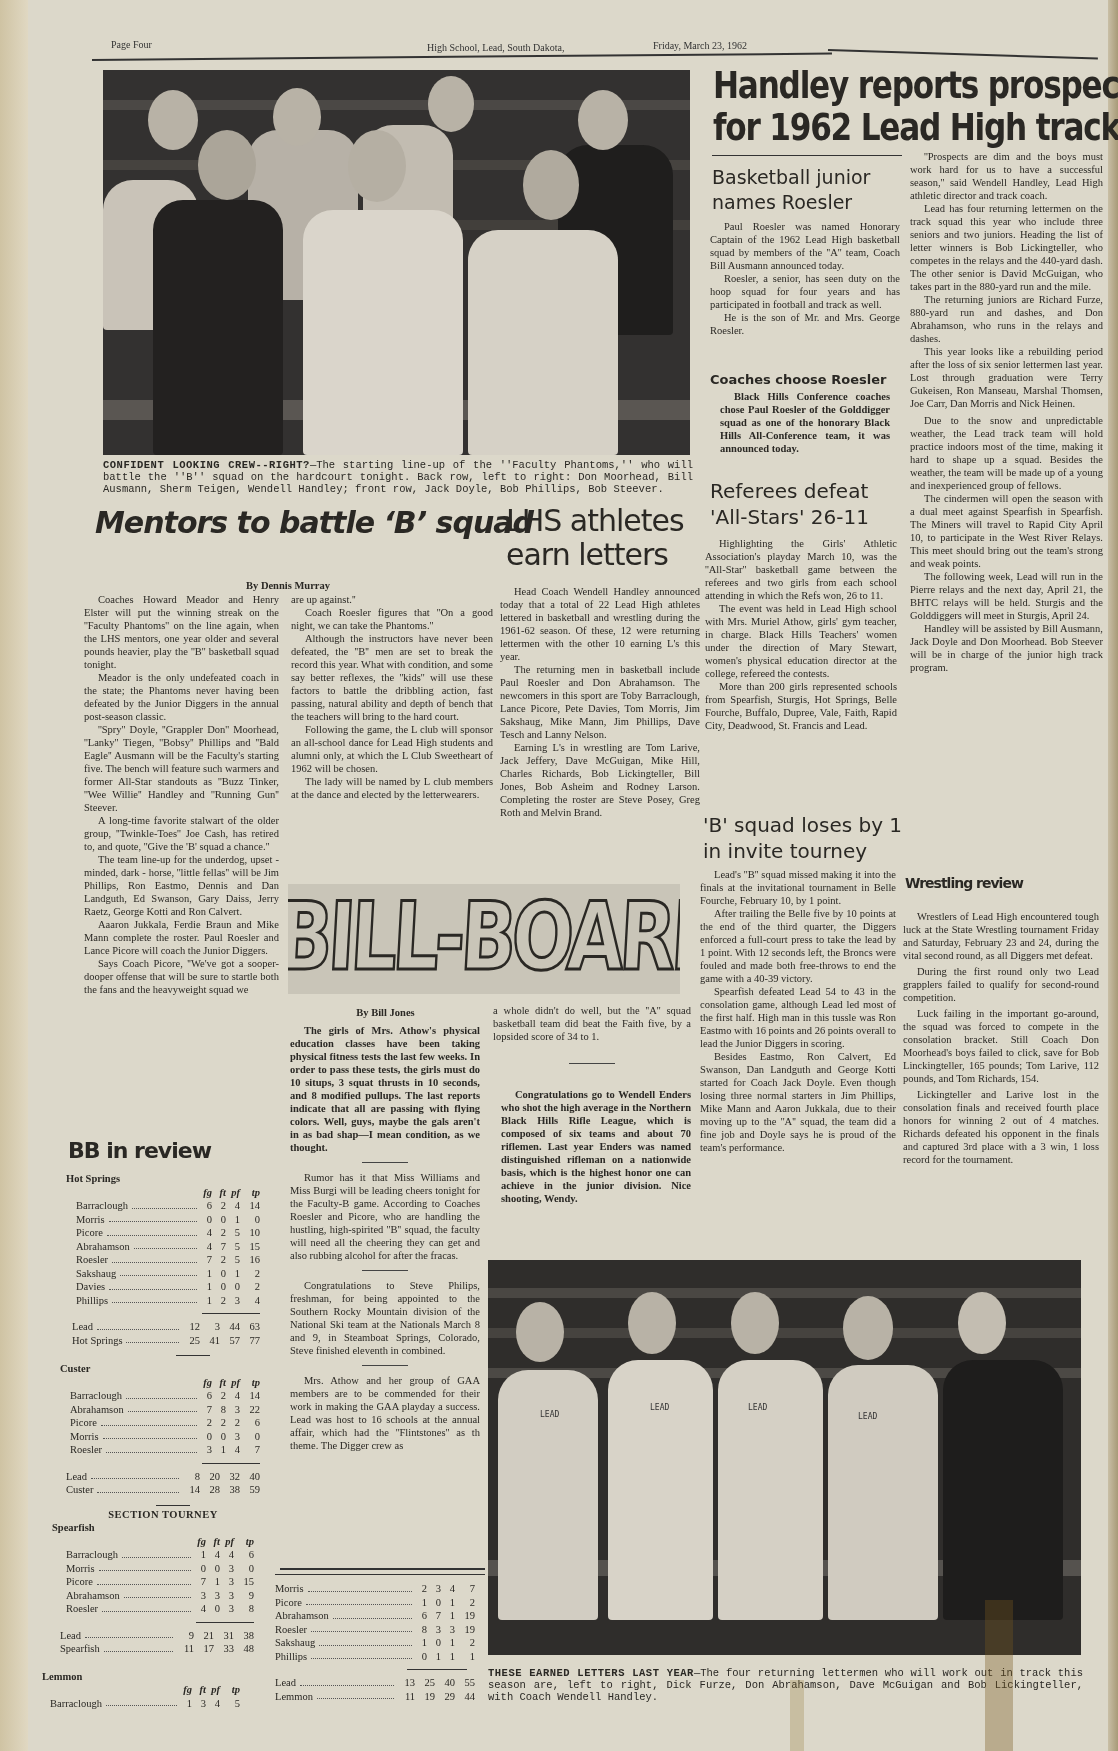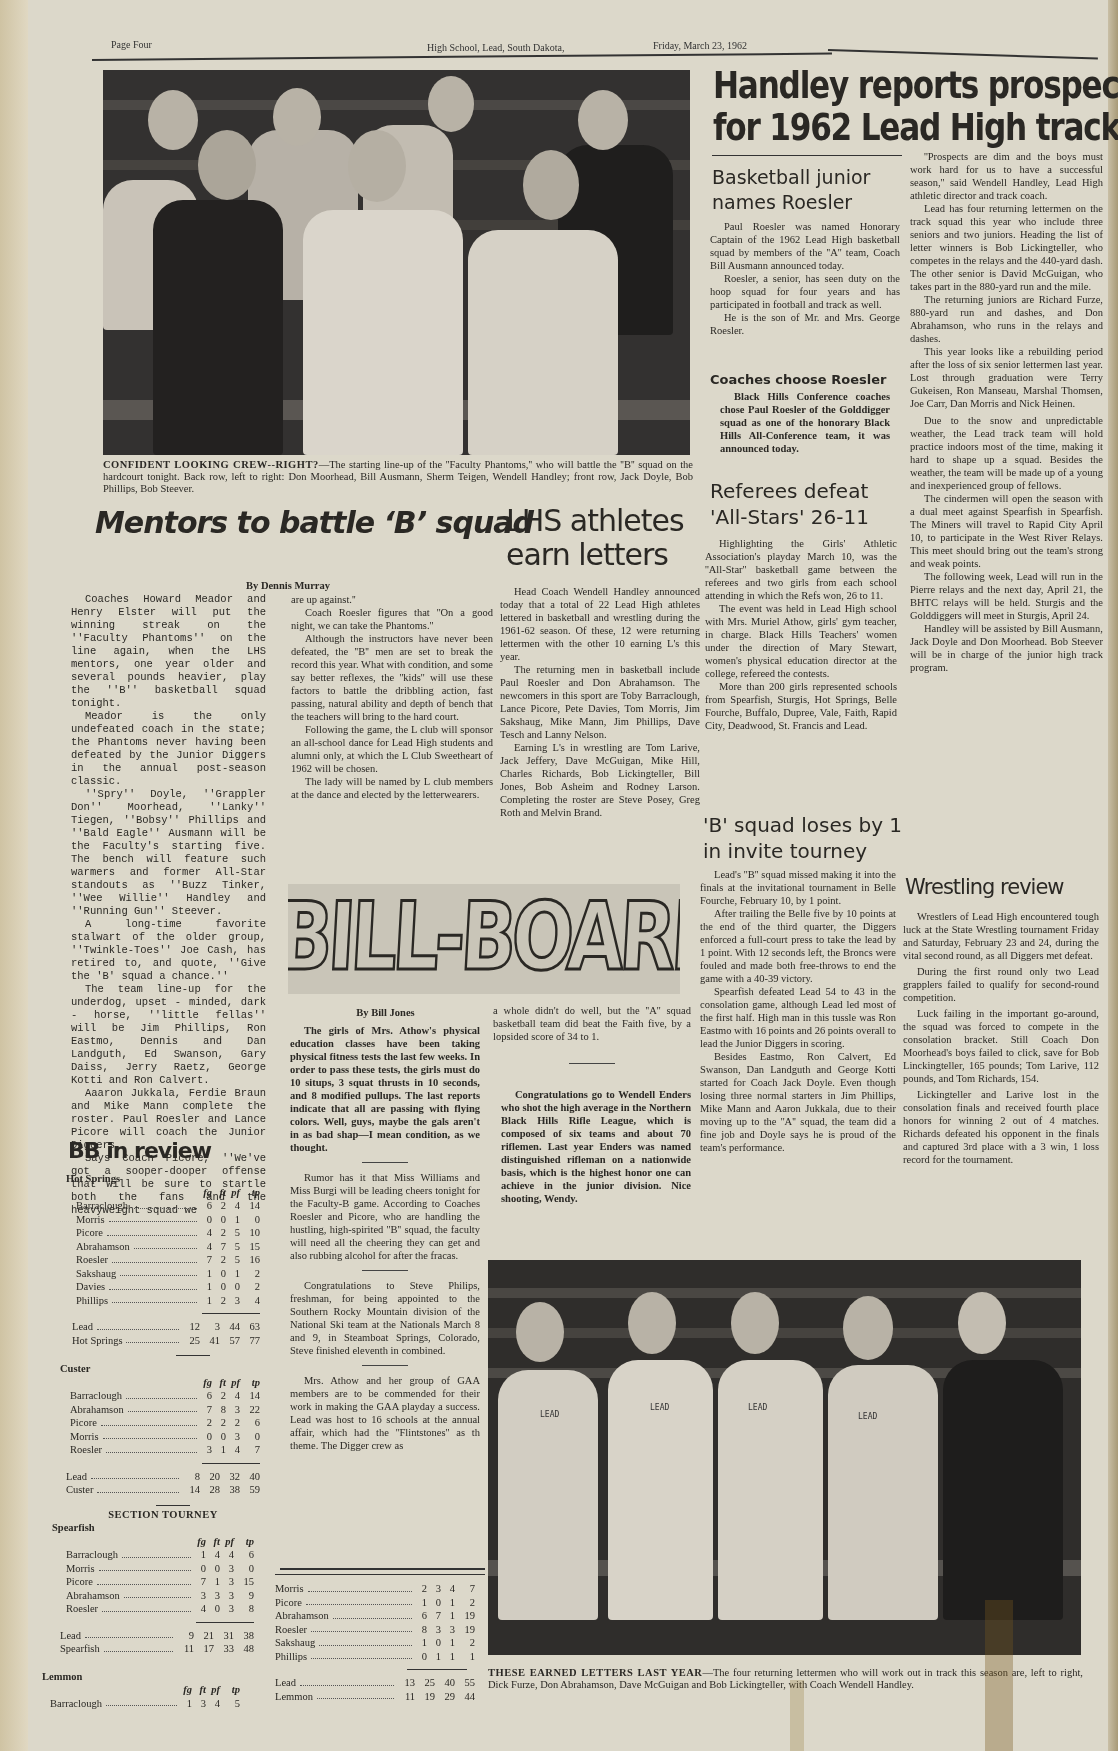--- a/index.html
+++ b/index.html
@@ -7,21 +7,21 @@
   .page{position:absolute;left:28px;top:0;width:1082px;height:1751px;background:#dcd8ca;}
   .edge-left{position:absolute;left:0;top:0;width:28px;height:1751px;background:linear-gradient(90deg,#cfc3a3,#e0d8c2);}
   .edge-right{position:absolute;right:0;top:0;width:10px;height:1751px;background:linear-gradient(90deg,#c9bfa6,#a89a78);}
   .abs{position:absolute;}
   .folio{font-family:"Liberation Serif",serif;font-size:10px;color:#333;}
   .rule{position:absolute;background:#333;}
   .photo{position:absolute;background:#2d2b29;overflow:hidden;}
   .photo .bleach{position:absolute;left:0;right:0;height:10px;background:#4a4744;}
   .head{position:absolute;border-radius:50%;background:#b8b2a6;}
   .body-shape{position:absolute;border-radius:30px 30px 4px 4px;}
-  .caption{font-family:Liberation Serif, serif;font-size:10.5px;line-height:12px;text-align:justify;color:#2a2824;}
+  .caption{font-family:Liberation Mono, monospace;font-size:10.5px;line-height:12px;text-align:justify;color:#2a2824;}
   .caption b{font-weight:bold;letter-spacing:.5px;}
   .hl-italic{font-family:"DejaVu Sans",sans-serif;font-style:italic;font-weight:bold;color:#2a2824;letter-spacing:-1px;margin-left:7px;}
   .hl-sans{font-family:"DejaVu Sans",sans-serif;color:#2a2824;}
   .hl-cond{font-family:"DejaVu Sans",sans-serif;font-weight:bold;color:#2a2824;letter-spacing:-1.5px;transform:scaleX(.82);transform-origin:left top;white-space:nowrap;}
   .col{font-family:"Liberation Serif",serif;font-size:10.5px;line-height:13px;text-align:justify;color:#2a2824;}
   .col p{margin:0;text-indent:14px;}
   .byline{font-family:"Liberation Serif",serif;font-weight:bold;font-size:10.5px;text-align:center;}
   .bold-col{font-weight:bold;}
   .subhead{font-family:"DejaVu Sans",sans-serif;font-weight:bold;font-size:13px;}
   .short-rule{height:1px;background:#444;width:46px;margin:8px auto;}
@@ -73,21 +73,21 @@
   <div class="head" style="left:420px;top:80px;width:56px;height:70px;background:#b0aa9e;"></div>
 </div>
 <div class="abs caption" style="left:103px;top:459px;width:590px;">
   <b>CONFIDENT LOOKING CREW--RIGHT?</b><span>—The starting line-up of the ''Faculty Phantoms,'' who will battle the ''B'' squad on the hardcourt tonight. Back row, left to right: Don Moorhead, Bill Ausmann, Sherm Teigen, Wendell Handley; front row, Jack Doyle, Bob Phillips, Bob Steever.</span>
 </div>
 
 <div class="abs hl-italic" style="left:88px;top:506px;font-size:30px;line-height:34px;">
   <div>Mentors to battle ‘B’ squad</div>
 </div>
 <div class="abs byline" style="left:88px;top:580px;width:400px;">By Dennis Murray</div>
-<div class="abs col" style="left:71px;top:593px;width:195px;font-family:Liberation Mono, monospace;">
+<div class="abs col" style="left:84px;top:593px;width:195px;">
   <p>Coaches Howard Meador and Henry Elster will put the winning streak on the ''Faculty Phantoms'' on the line again, when the LHS mentors, one year older and several pounds heavier, play the ''B'' basketball squad tonight.</p>
   <p>Meador is the only undefeated coach in the state; the Phantoms never having been defeated by the Junior Diggers in the annual post-season classic.</p>
   <p>''Spry'' Doyle, ''Grappler Don'' Moorhead, ''Lanky'' Tiegen, ''Bobsy'' Phillips and ''Bald Eagle'' Ausmann will be the Faculty's starting five. The bench will feature such warmers and former All-Star standouts as ''Buzz Tinker, ''Wee Willie'' Handley and ''Running Gun'' Steever.</p>
   <p>A long-time favorite stalwart of the older group, ''Twinkle-Toes'' Joe Cash, has retired to, and quote, ''Give the 'B' squad a chance.''</p>
   <p>The team line-up for the underdog, upset - minded, dark - horse, ''little fellas'' will be Jim Phillips, Ron Eastmo, Dennis and Dan Landguth, Ed Swanson, Gary Daiss, Jerry Raetz, George Kotti and Ron Calvert.</p>
   <p>Aaaron Jukkala, Ferdie Braun and Mike Mann complete the roster. Paul Roesler and Lance Picore will coach the Junior Diggers.</p>
   <p>Says Coach Picore, ''We've got a sooper-dooper offense that will be sure to startle both the fans and the heavyweight squad we</p>
 </div>
 <div class="abs col" style="left:291px;top:593px;width:202px;">
   <p style="text-indent:0">are up against.''</p>
@@ -497,21 +497,21 @@
   <p>''Prospects are dim and the boys must work hard for us to have a successful season,'' said Wendell Handley, Lead High athletic director and track coach.</p>
   <p>Lead has four returning lettermen on the track squad this year who include three seniors and two juniors. Heading the list of letter winners is Bob Lickingteller, who competes in the relays and the 440-yard dash. The other senior is David McGuigan, who takes part in the 880-yard run and the mile.</p>
   <p>The returning juniors are Richard Furze, 880-yard run and dashes, and Don Abrahamson, who runs in the relays and dashes.</p>
   <p style="">This year looks like a rebuilding period after the loss of six senior lettermen last year. Lost through graduation were Terry Gukeisen, Ron Manseau, Marshal Thomsen, Joe Carr, Dan Morris and Nick Heinen.</p>
   <p style="margin-top:4px;">Due to the snow and unpredictable weather, the Lead track team will hold practice indoors most of the time, making it hard to shape up a squad. Besides the weather, the team will be made up of a young and inexperienced group of fellows.</p>
   <p>The cindermen will open the season with a dual meet against Spearfish in Spearfish. The Miners will travel to Rapid City April 10, to participate in the West River Relays. This meet should bring out the team's strong and weak points.</p>
   <p>The following week, Lead will run in the Pierre relays and the next day, April 21, the BHTC relays will be held. Sturgis and the Golddiggers will meet in Sturgis, April 24.</p>
   <p>Handley will be assisted by Bill Ausmann, Jack Doyle and Don Moorhead. Bob Steever will be in charge of the junior high track program.</p>
 </div>
 
-<div class="abs hl-sans" style="left:905px;top:875px;font-size:21px;font-weight:normal;letter-spacing:-1px;">Wrestling review</div>
+<div class="abs hl-sans" style="left:905px;top:875px;font-size:14px;font-weight:bold;letter-spacing:-1px;">Wrestling review</div>
 <div class="abs col" style="left:903px;top:910px;width:196px;">
   <p>Wrestlers of Lead High encountered tough luck at the State Wrestling tournament Friday and Saturday, February 23 and 24, during the vital second round, as all Diggers met defeat.</p>
   <p style="margin-top:3px;">During the first round only two Lead grapplers failed to qualify for second-round competition.</p>
   <p style="margin-top:3px;">Luck failing in the important go-around, the squad was forced to compete in the consolation bracket. Still Coach Don Moorhead's boys failed to click, save for Bob Linckingteller, 165 pounds; Tom Larive, 112 pounds, and Tom Richards, 154.</p>
   <p style="margin-top:3px;">Lickingteller and Larive lost in the consolation finals and received fourth place honors for winning 2 out of 4 matches. Richards defeated his opponent in the finals and captured 3rd place with a 3 win, 1 loss record for the tournament.</p>
 </div>
 
 <div class="photo" style="left:488px;top:1260px;width:593px;height:395px;background:#2f2d2b;">
   <div class="bleach" style="top:28px;background:#4a4743;"></div>
   <div class="bleach" style="top:68px;background:#46433f;"></div>

